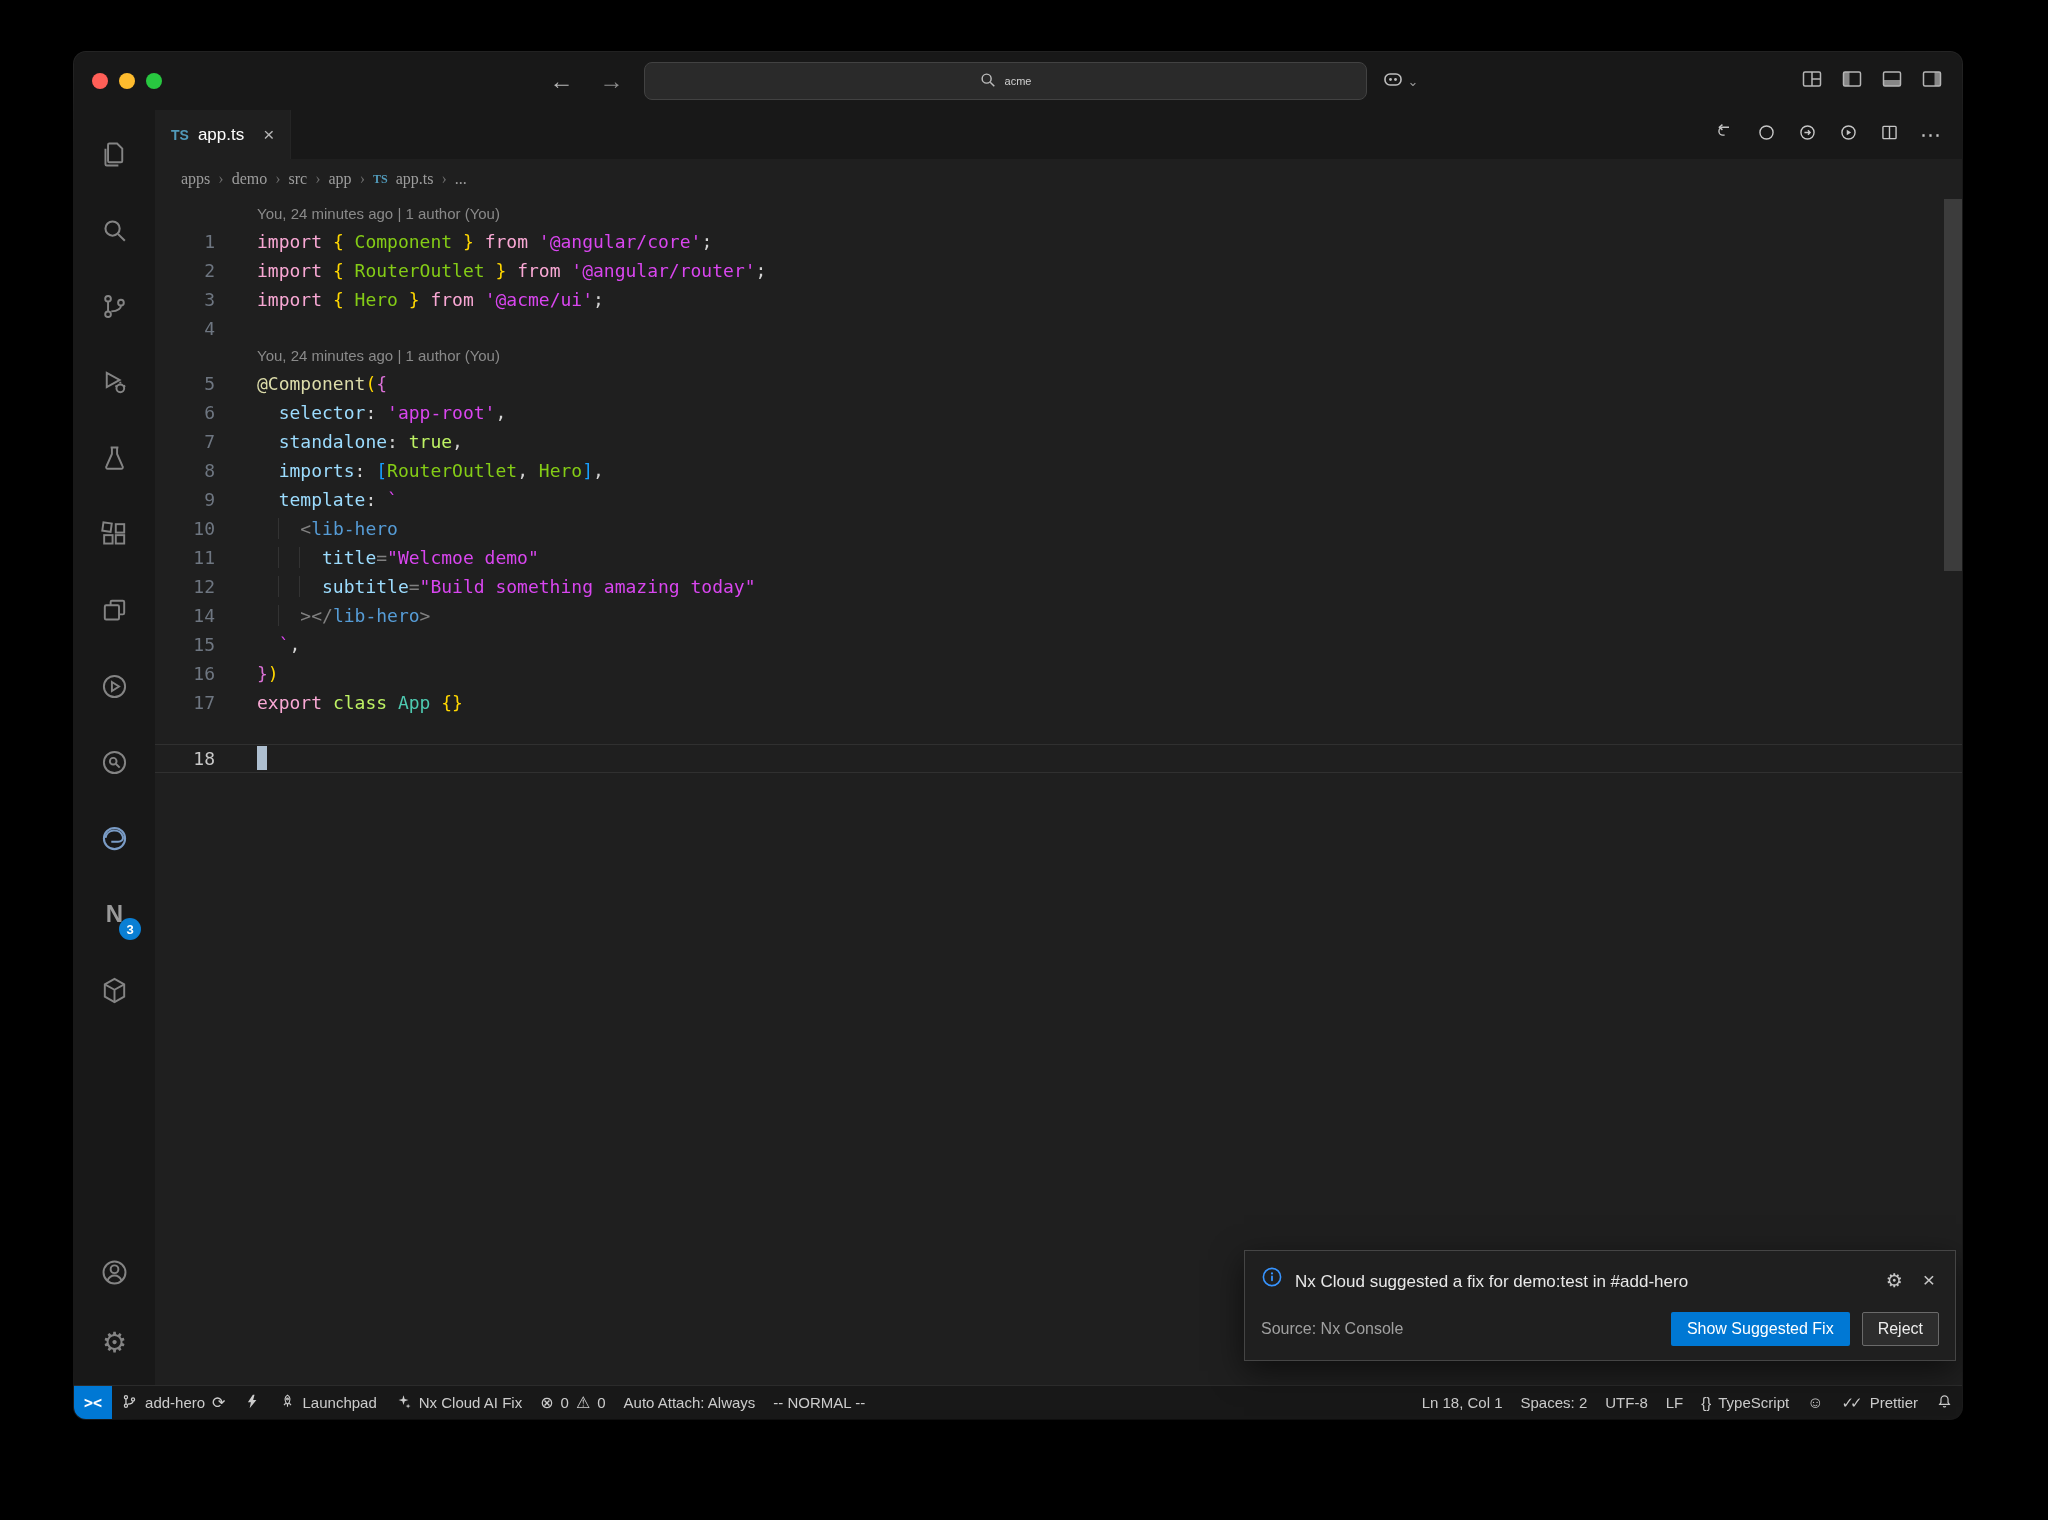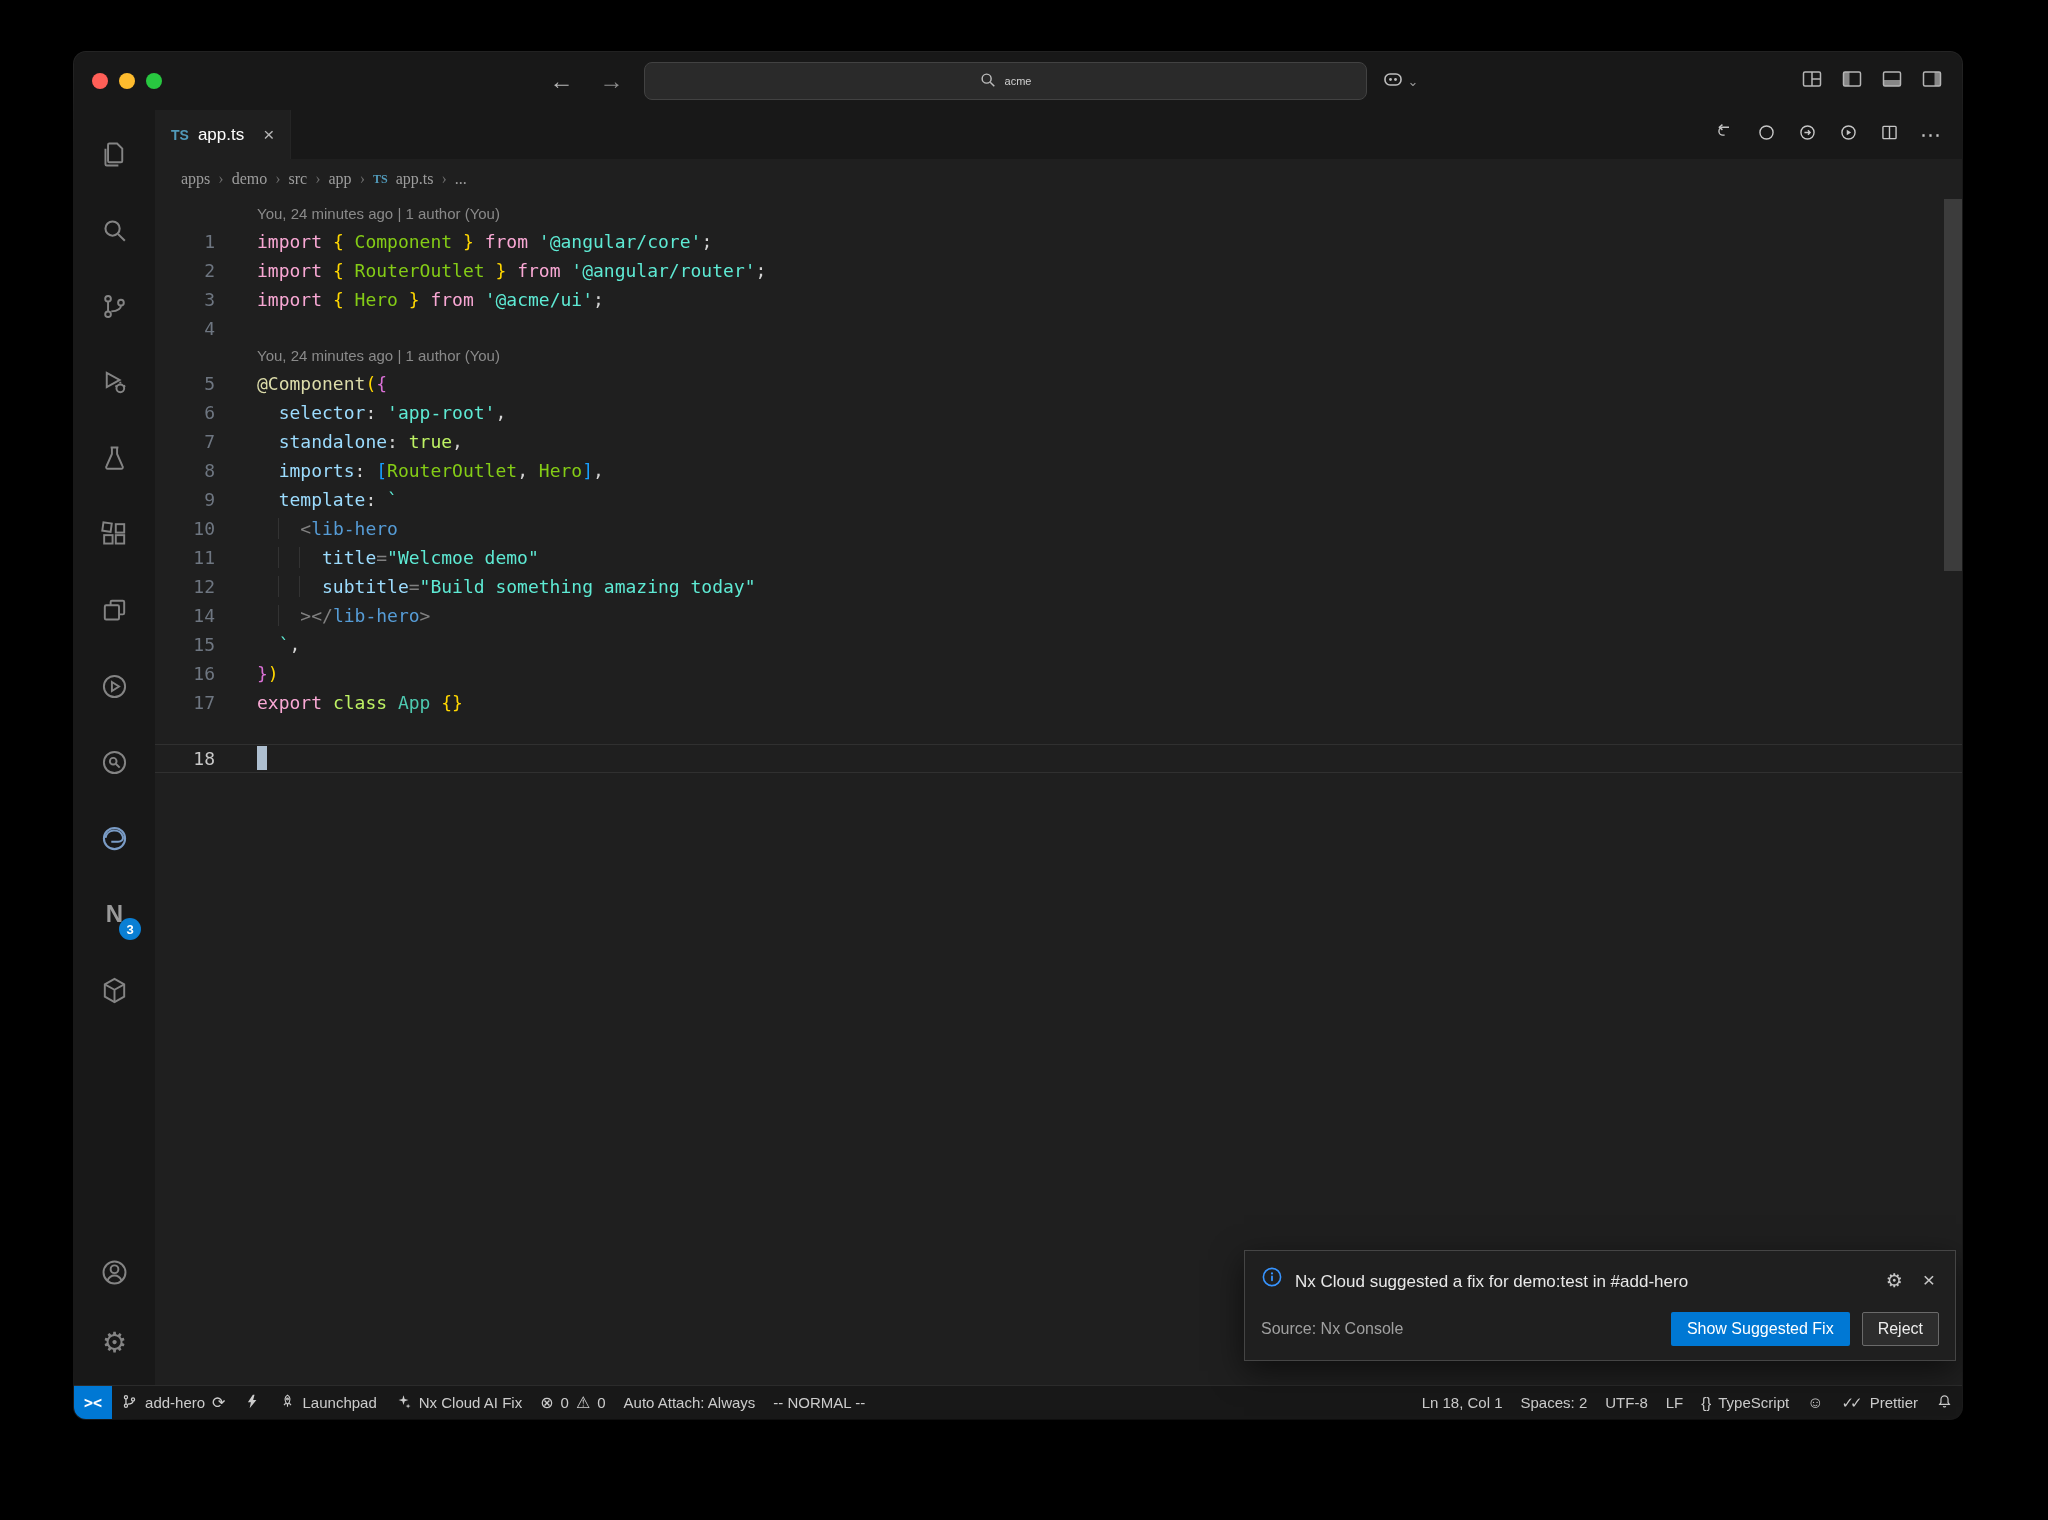--- a/index.html
+++ b/index.html
@@ -68,21 +68,21 @@
             font-family:"DejaVu Sans Mono", monospace; font-size:18px; }
   .code-lines { padding-top:2px; }
   .blame-row { height:26px; line-height:26px; padding-left:102px; color:#8a8a8a;
                font-family:"Liberation Sans", sans-serif; font-size:15px; }
   .code-row { height:29px; line-height:29px; display:flex; }
   .code-row.active { box-shadow: inset 0 1px 0 rgba(255,255,255,.08), inset 0 -1px 0 rgba(255,255,255,.08); margin-top: 27px; }
   .gutter-num { flex:none; width:60px; text-align:right; margin-right:42px; color:#6e7681; }
   .code-row.active .gutter-num { color:#c8c8c8; }
   .code-text { flex:1; white-space:pre; color:#d4d4d4; }
   .tok-kw{color:#f9a8d4} .tok-id{color:#84cc16} .tok-ty{color:#4EC9B0}
-  .tok-str{color:#5eead4} .tok-pu{color:#D4D4D4} .tok-pd{color:#808080}
+  .tok-str{color:#d946ef} .tok-pu{color:#D4D4D4} .tok-pd{color:#808080}
   .tok-tag{color:#569CD6} .tok-attr{color:#9CDCFE} .tok-kc{color:#bef264}
   .tok-dec{color:#DCDCAA} .tok-b1{color:#FFD700} .tok-b2{color:#DA70D6} .tok-b3{color:#179FFF}
   .tok-ws{ background-image: repeating-linear-gradient(90deg, transparent 0,
              transparent calc(2ch - 1px), #333 calc(2ch - 1px), #333 2ch);
            background-size: calc(100% - 1ch) 100%; background-repeat:no-repeat; }
   .cursor-block { display:inline-block; width:10px; height:24px; background:#aebfd0;
                   vertical-align:-5px; }
   .scrollbar-thumb { position:absolute; top:0; right:0; width:18px; height:372px;
                      background:rgba(121,121,121,.32); }
 

